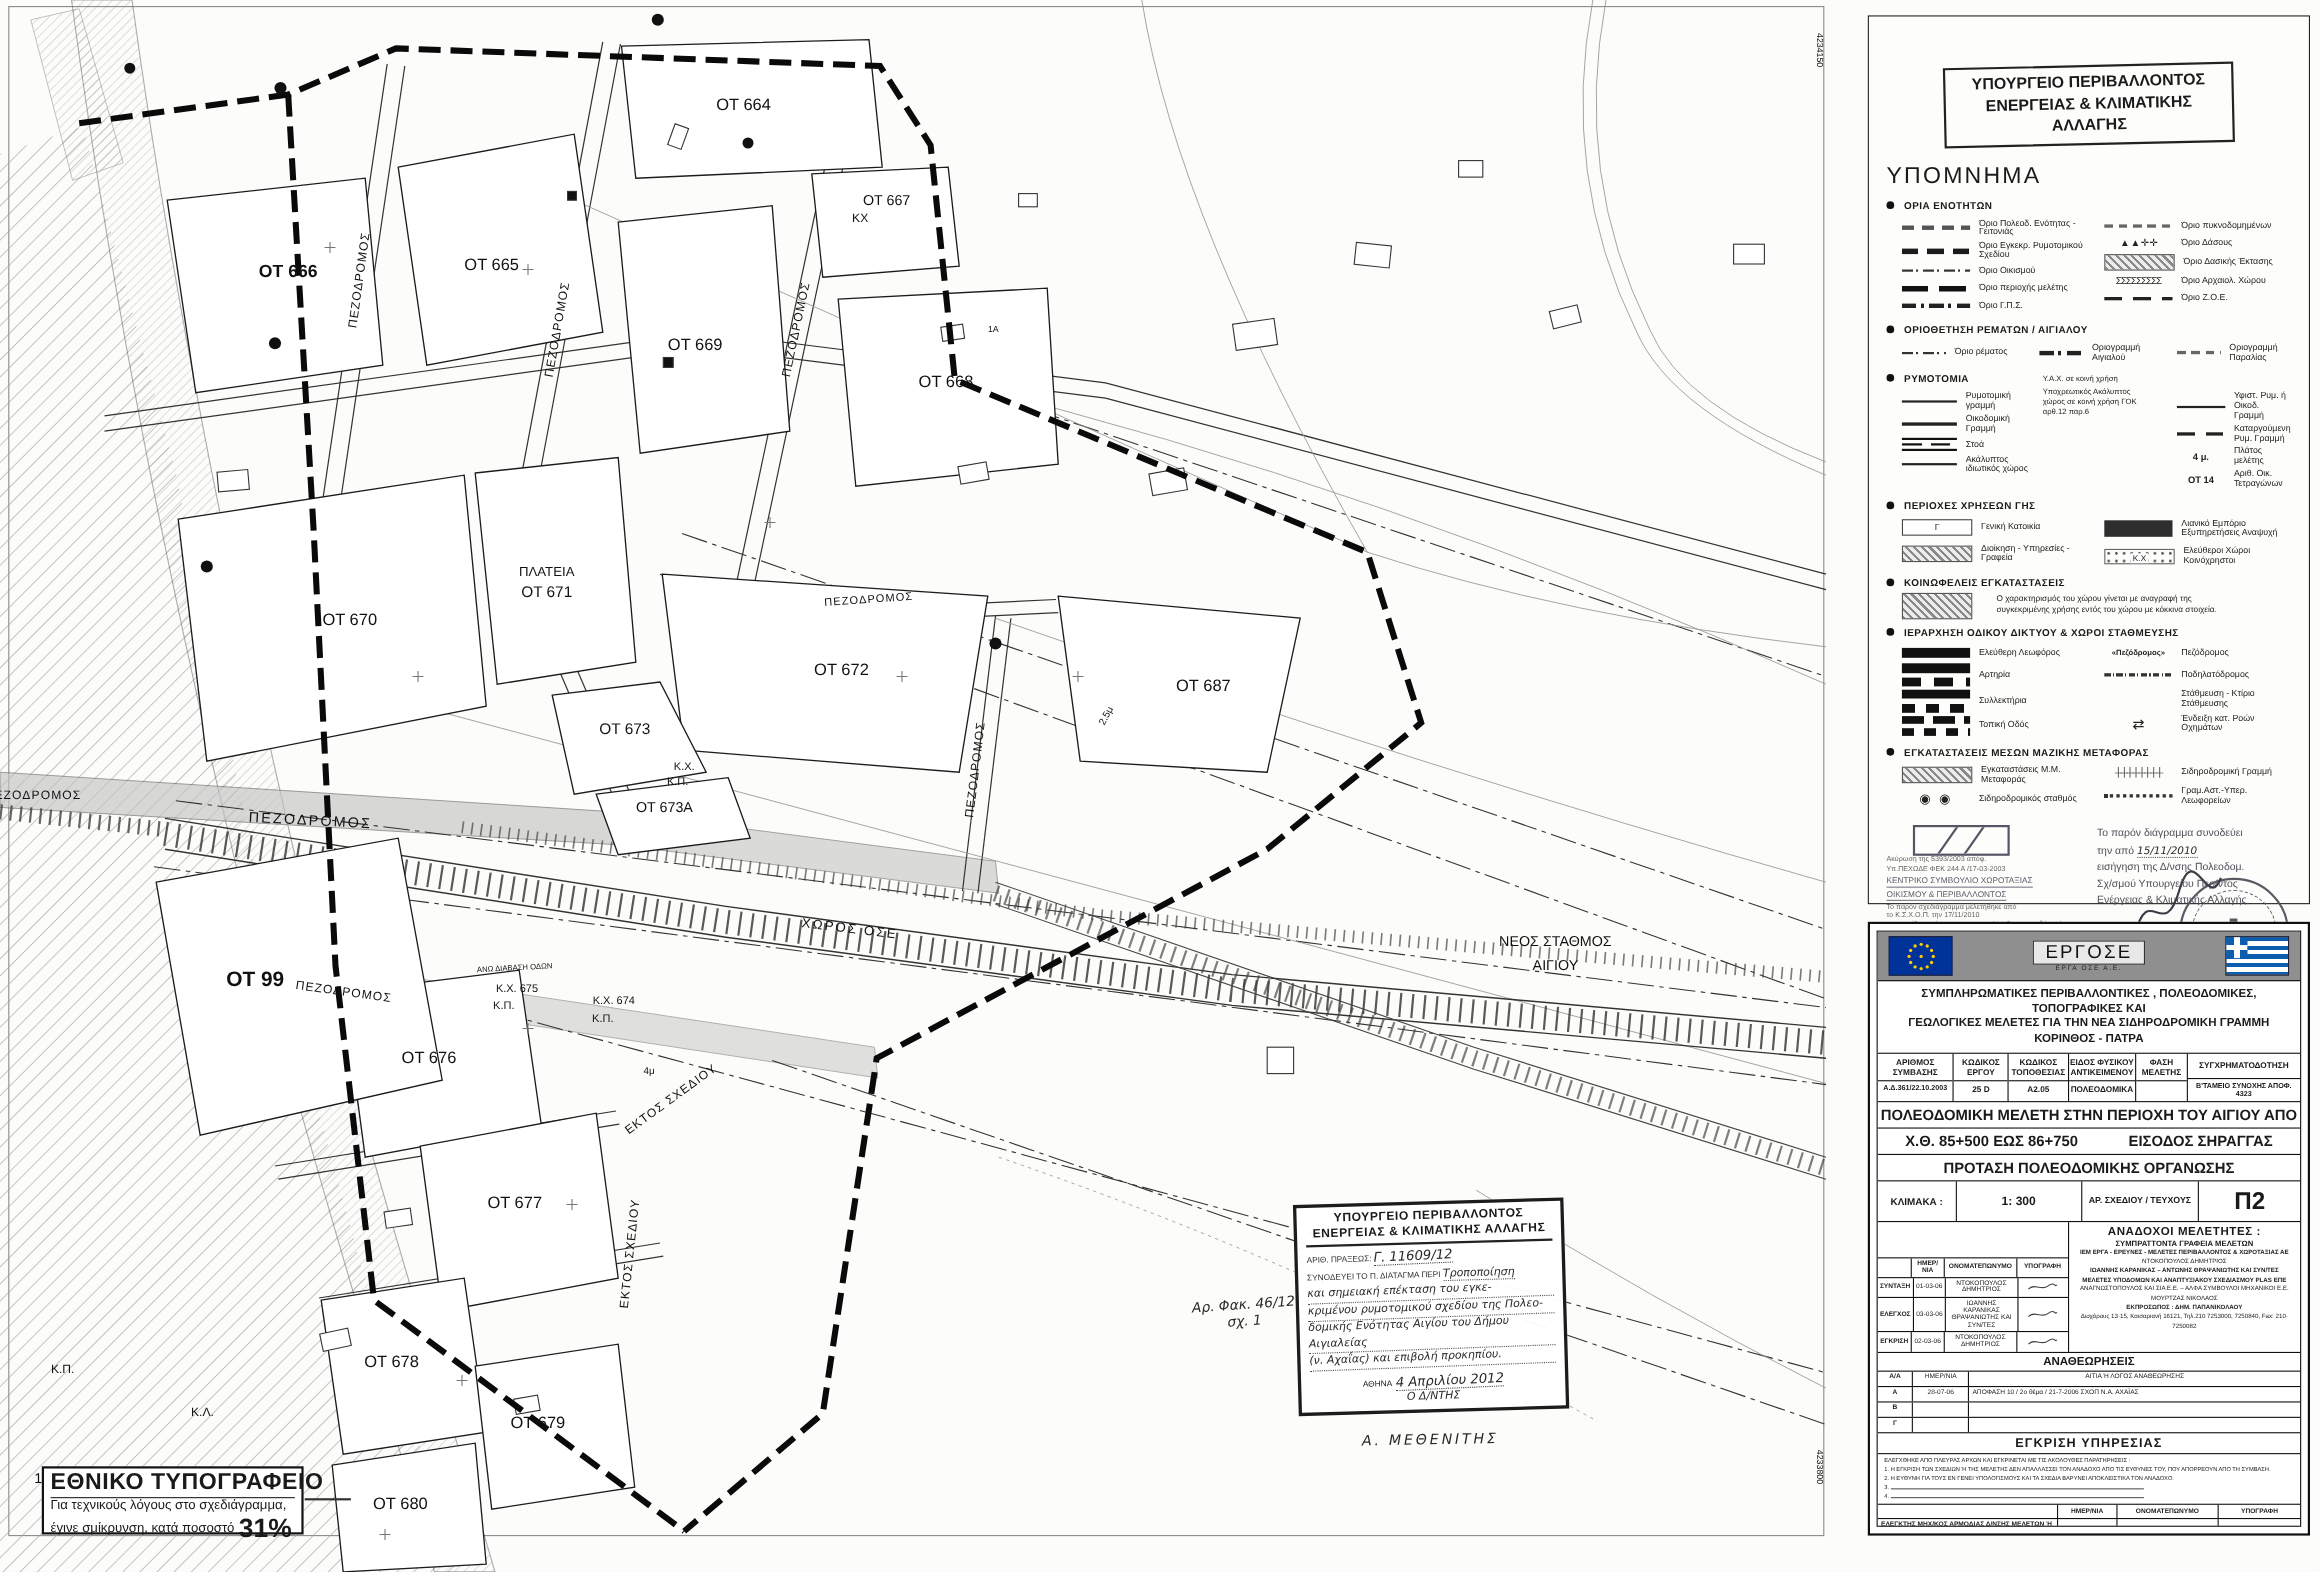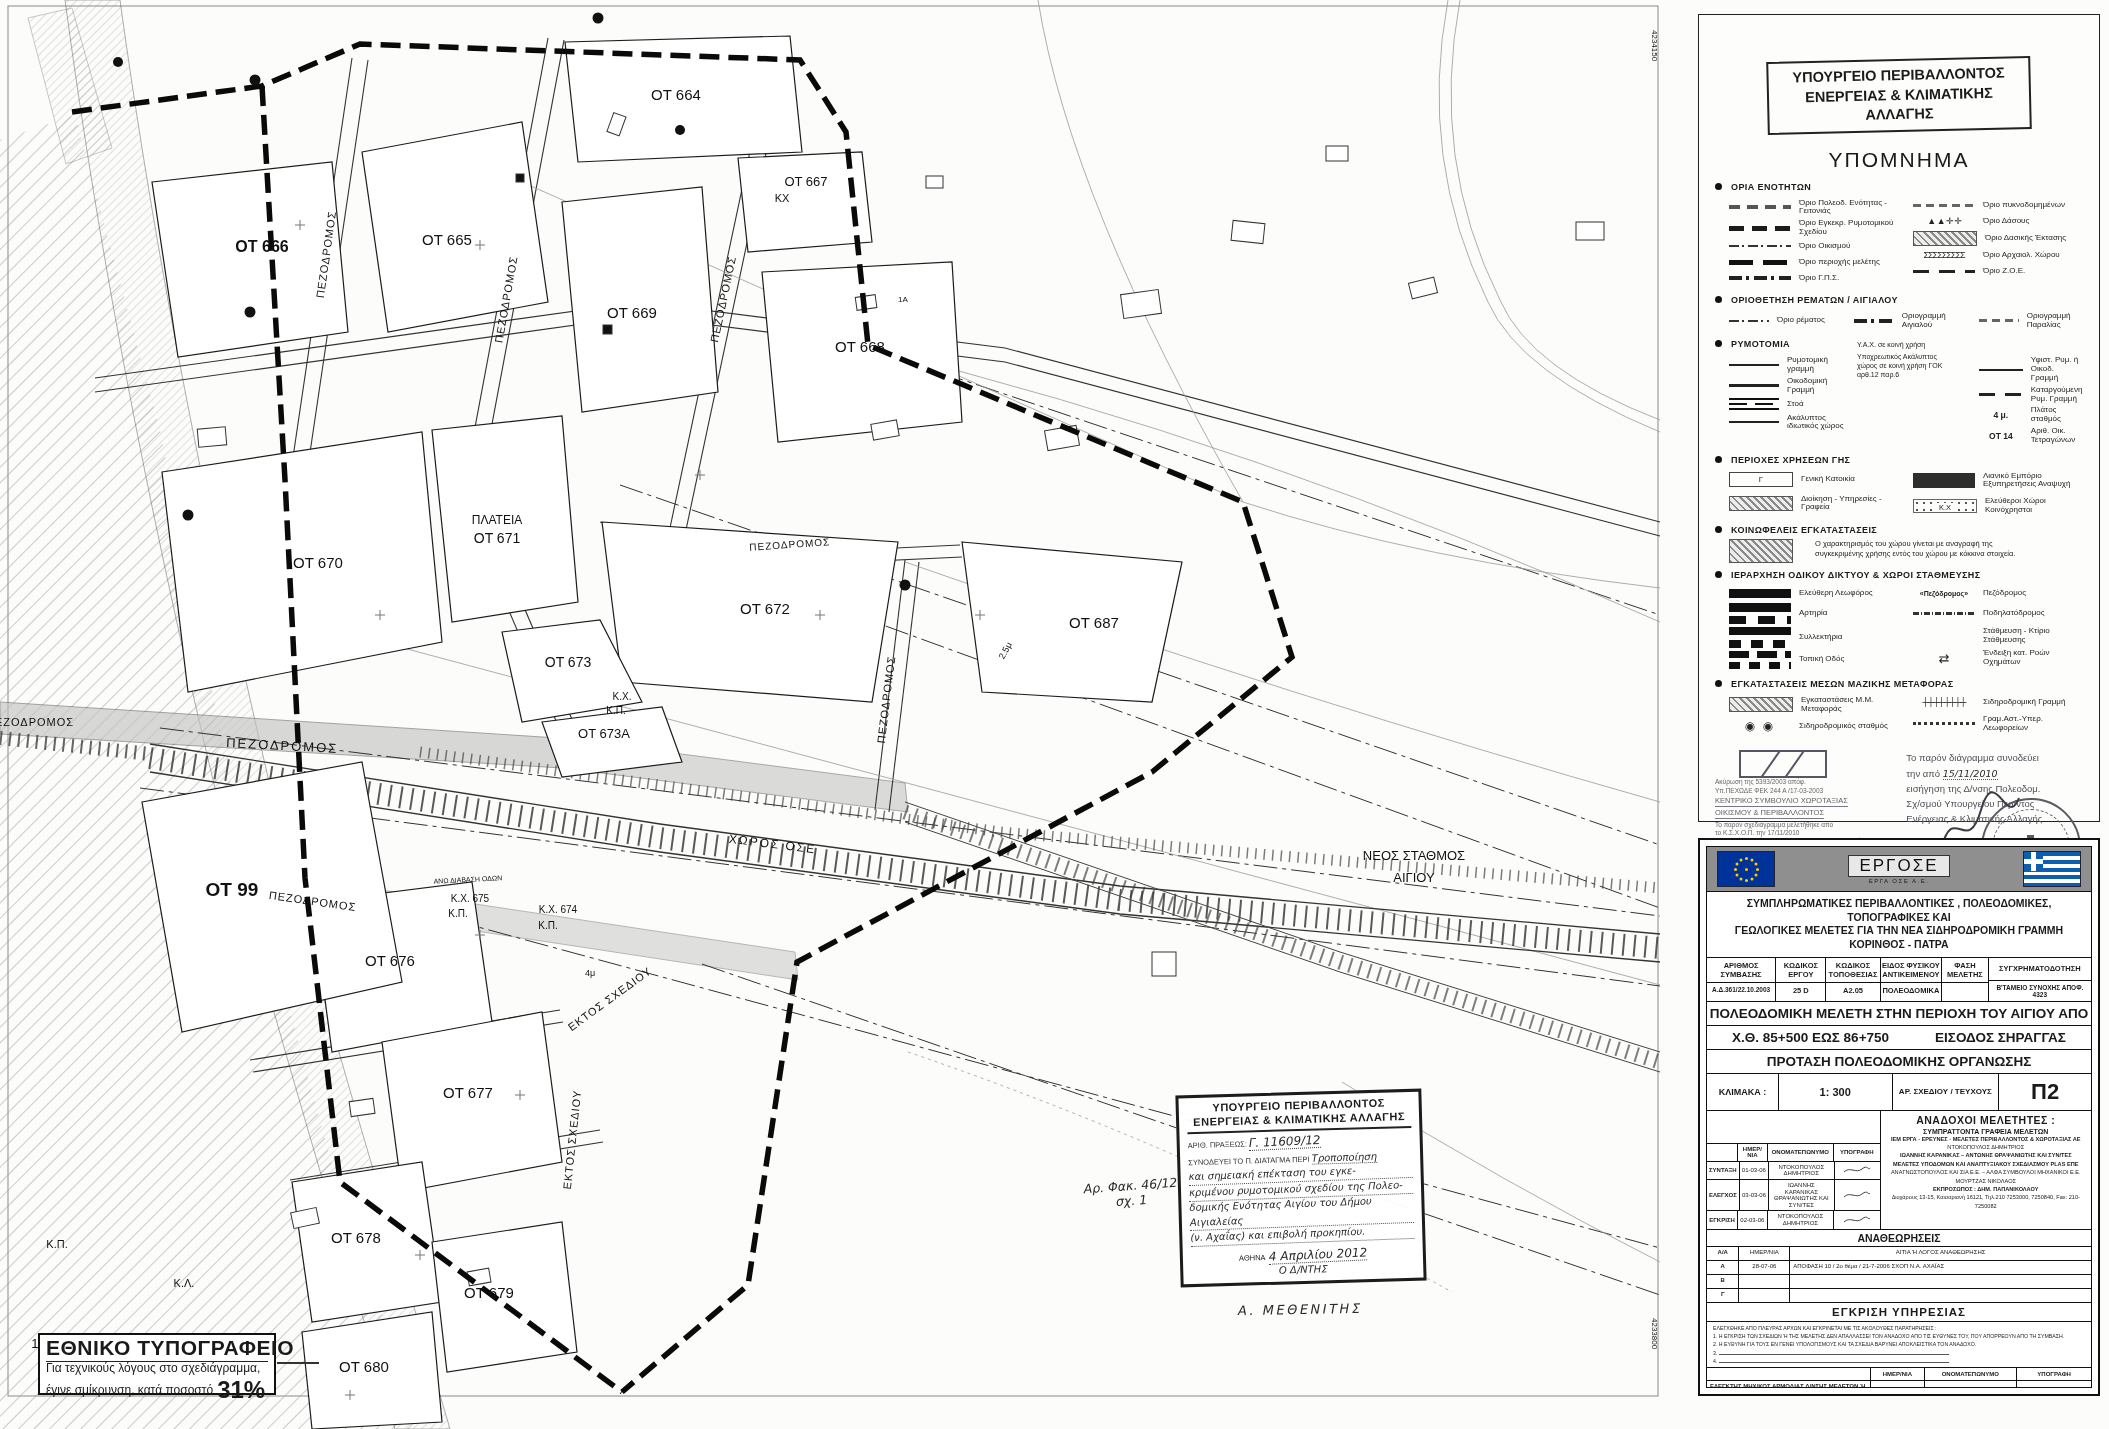--- a/index.html
+++ b/index.html
@@ -28,21 +28,21 @@
   .pr-title{font-size:21px;font-weight:bold;letter-spacing:.5px;border-bottom:1.5px solid #222;
             padding-bottom:1px;white-space:nowrap;}
   .pr-l{font-size:12px;line-height:1.15;white-space:nowrap;}
   .pr-pc{font-size:24px;font-weight:bold;vertical-align:-4px;margin-left:4px;}
   .pr-leader{position:absolute;left:277px;top:1362px;width:42px;height:2px;background:#333;}
   
   .legend{position:absolute;left:1698px;top:14px;width:402px;height:808px;border:1.5px solid #222;
           background:#fdfdfb;box-sizing:border-box;padding:10px 16px 6px 16px;font-size:8.5px;}
   .min-box{width:252px;margin:34px auto 0 auto;border:2px solid #222;padding:5px 4px;text-align:center;
            font-weight:bold;font-size:14.5px;line-height:1.35;transform:rotate(-1.3deg);}
-  .leg-title{text-align:center;font-size:21px;letter-spacing:2px;margin:16px 0 10px 0;}
+  .leg-title{text-align:left;font-size:21px;letter-spacing:2px;margin:16px 0 10px 0;}
   .lsec{margin-top:7px;}
   .lsec-t{font-weight:bold;font-size:9px;letter-spacing:.4px;margin-bottom:4px;}
   .lsec-t .dot{display:inline-block;width:7px;height:7px;border-radius:50%;background:#111;margin-right:9px;}
   .lcols{display:flex;}
   .lcol{width:50%;}
   .lrow{display:flex;align-items:center;margin:3px 0 3px 14px;min-height:13px;}
   .ltxt{font-size:8px;color:#222;line-height:1.1;}
   .ls{display:inline-block;width:62px;flex:none;margin-right:8px;}
   .ls.d3{height:4px;background:repeating-linear-gradient(90deg,#555 0 11px,transparent 11px 18px);}
   .ls.thick{height:5px;background:repeating-linear-gradient(90deg,#1c1c1c 0 15px,transparent 15px 23px);}
@@ -478,21 +478,21 @@
           <div class="lrow">
               <span class="ls thin" style="width:44px"></span>
               <span class="ltxt">Υφιστ. Ρυμ. ή Οικοδ. Γραμμή</span>
             </div>
           <div class="lrow">
               <span class="ls ddash" style="width:44px"></span>
               <span class="ltxt">Καταργούμενη Ρυμ. Γραμμή</span>
             </div>
           <div class="lrow">
               <span class="ls txtsym" style="width:44px">4 μ.</span>
-              <span class="ltxt">Πλάτος σταθμός</span>
+              <span class="ltxt">Πλάτος μελέτης</span>
             </div>
           <div class="lrow">
               <span class="ls txtsym" style="width:44px">ΟΤ 14</span>
               <span class="ltxt">Αριθ. Οικ. Τετραγώνων</span>
             </div>
         </div>
       </div>
     </div>
 
     <div class="lsec">

